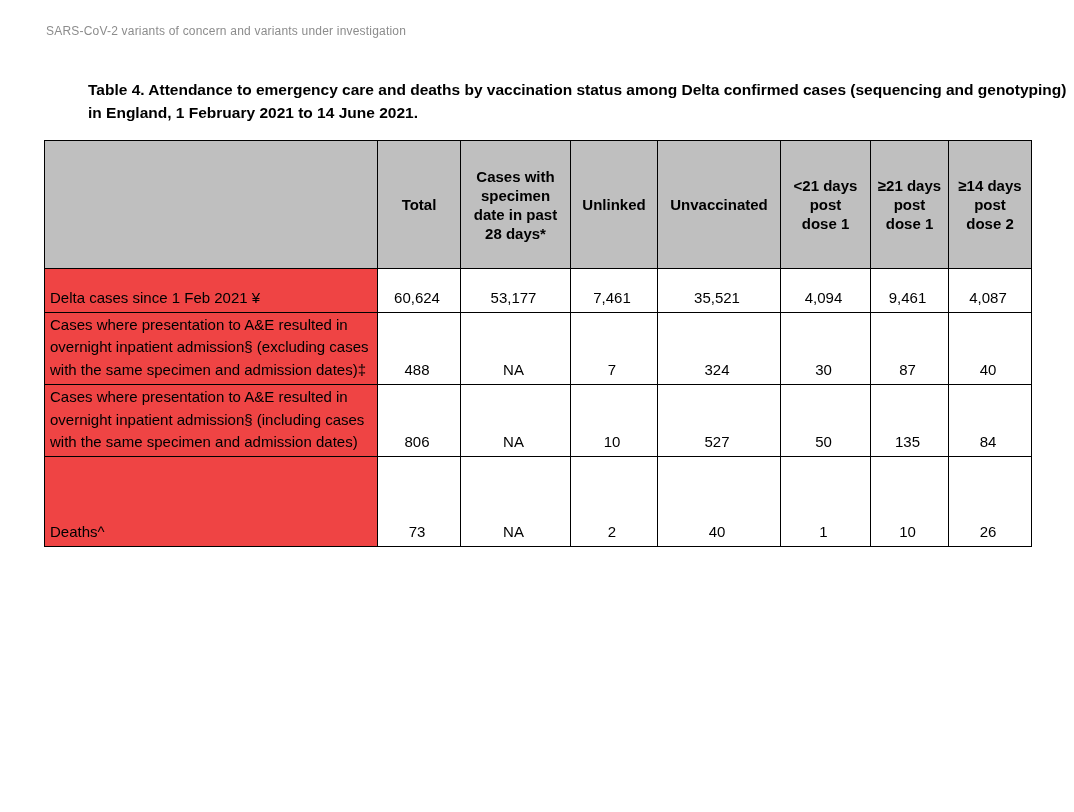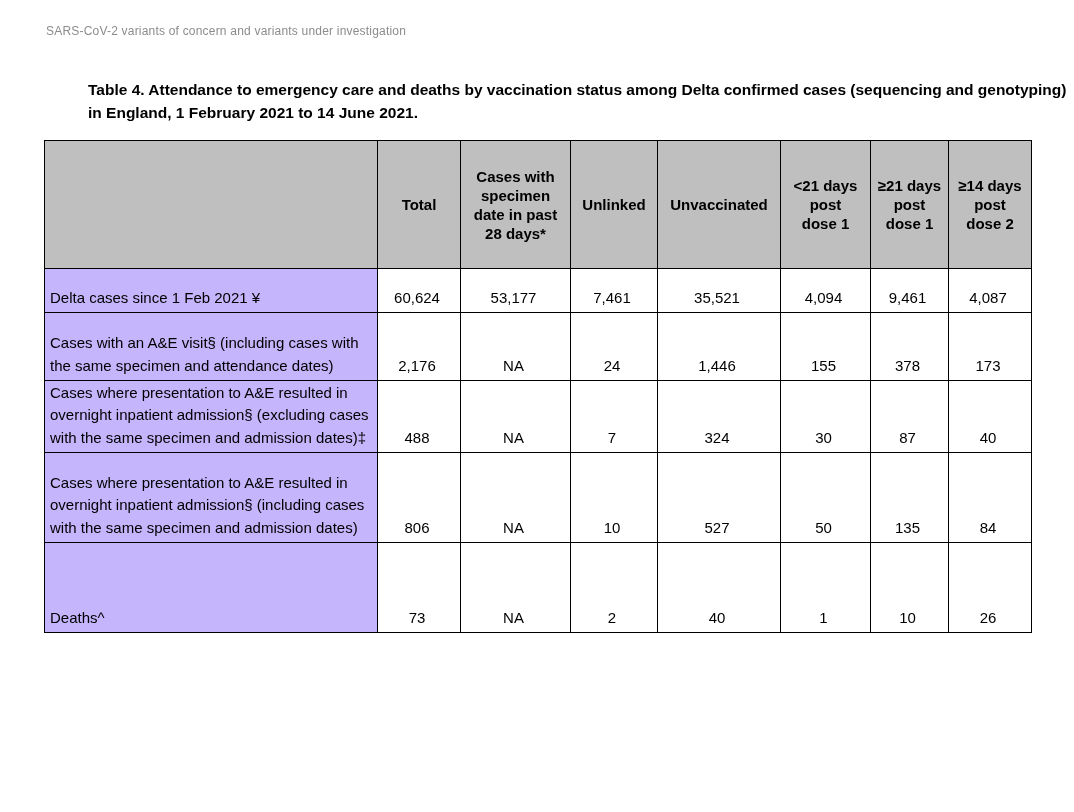--- a/index.html
+++ b/index.html
@@ -56,21 +56,21 @@
     padding: 2px 3px;
     line-height: 19px;
   }
   table.data-table thead tr { height: 128px; }
   table.data-table tbody th.rowlabel {
     font-weight: normal;
     text-align: left;
     vertical-align: bottom;
     padding: 1px 4px 3px 5px;
     line-height: 22.4px;
-    background: #c4b5fd;
+    background: #ef4444;
   }
   table.data-table tbody td {
     text-align: center;
     vertical-align: bottom;
     padding: 1px 6px 3px 2px;
     line-height: 22.4px;
   }
   table.data-table tbody tr:nth-child(1) { height: 44px; }
   table.data-table tbody tr:nth-child(2) { height: 68px; }
   table.data-table tbody tr:nth-child(3) { height: 68px; }
@@ -148,30 +148,20 @@
           <th class="rowlabel" scope="row">Delta cases since 1 Feb 2021 ¥</th>
           <td>60,624</td>
           <td>53,177</td>
           <td>7,461</td>
           <td>35,521</td>
           <td>4,094</td>
           <td>9,461</td>
           <td>4,087</td>
         </tr>
         <tr>
-          <th class="rowlabel" scope="row">Cases with an A&amp;E visit§ (including cases with the same specimen and attendance dates)</th>
-          <td>2,176</td>
-          <td>NA</td>
-          <td>24</td>
-          <td>1,446</td>
-          <td>155</td>
-          <td>378</td>
-          <td>173</td>
-        </tr>
-        <tr>
           <th class="rowlabel" scope="row">Cases where presentation to A&amp;E resulted in overnight inpatient admission§ (excluding cases with the same specimen and admission dates)‡</th>
           <td>488</td>
           <td>NA</td>
           <td>7</td>
           <td>324</td>
           <td>30</td>
           <td>87</td>
           <td>40</td>
         </tr>
         <tr>

